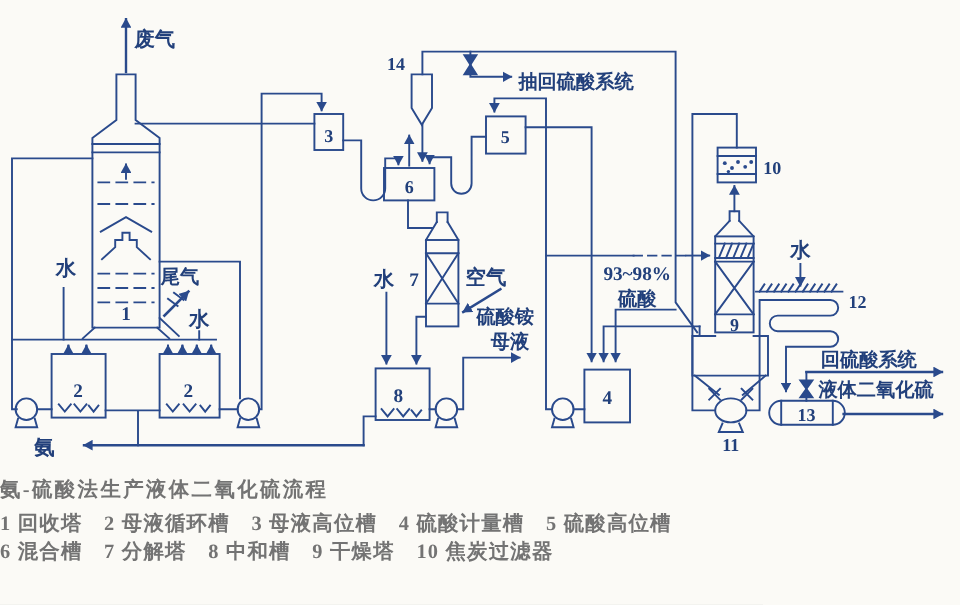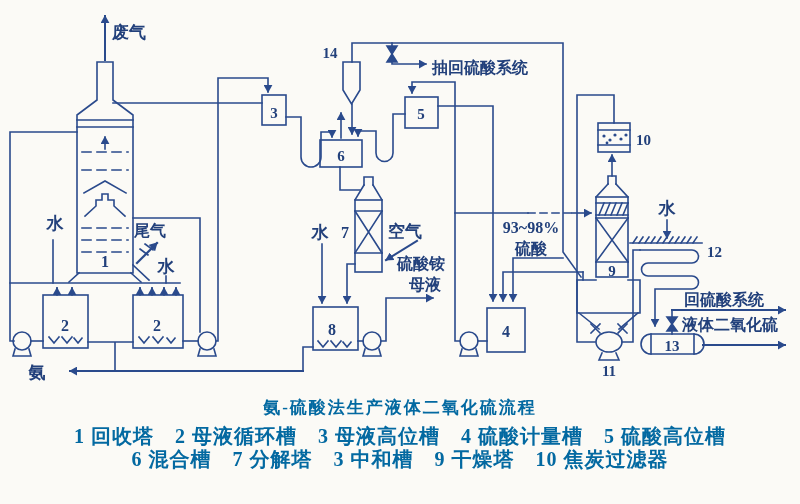--- a/index.html
+++ b/index.html
@@ -1,23 +1,23 @@
 <!DOCTYPE html>
 <html><head>
 <meta charset="utf-8">
 <style>
   html,body{margin:0;padding:0;background:#e8e8e4;}
   .page{position:relative;width:800px;height:504px;background:#fbfaf6;overflow:hidden;
         font-family:"Liberation Serif", serif;}
   svg{position:absolute;left:0;top:0;display:block;}
   svg text{font-family:"Liberation Serif", serif;font-weight:700;fill:#22407b;}
-  .caption{position:absolute;left:0;top:392px;width:800px;text-align:center;
-           color:#0369a1;font-weight:700;}
+  .caption{position:absolute;left:0;top:392px;width:800px;text-align:left;
+           color:#737373;font-weight:700;}
   .cap-title{font-size:17px;letter-spacing:2px;margin:4px 0 6px 0;}
-  .cap-line{font-size:20px;letter-spacing:1px;line-height:23px;}
+  .cap-line{font-size:17px;letter-spacing:1px;line-height:23px;}
 </style>
 </head>
 <body>
 
 <div class="page">
 
 <svg width="800" height="392" viewBox="0 0 800 392">
   <defs>
     <marker id="ah" viewBox="0 0 10 10" refX="8" refY="5" markerWidth="9" markerHeight="9" orient="auto" markerUnits="userSpaceOnUse">
       <path d="M0,0 L9,5 L0,10 Z" fill="#2a4a8c"></path>
@@ -217,16 +217,16 @@
     <text x="609" y="376" font-size="15" text-anchor="middle">11</text>
     <text x="707" y="257" font-size="15">12</text>
     <text x="672" y="351" font-size="15" text-anchor="middle">13</text>
     <text x="330" y="58" font-size="15" text-anchor="middle">14</text>
   </g>
 </svg>
 
 <div class="caption">
   <div class="cap-title">氨-硫酸法生产液体二氧化硫流程</div>
   <div class="cap-line">1 回收塔　2 母液循环槽　3 母液高位槽　4 硫酸计量槽　5 硫酸高位槽</div>
-  <div class="cap-line">6 混合槽　7 分解塔　3 中和槽　9 干燥塔　10 焦炭过滤器</div>
+  <div class="cap-line">6 混合槽　7 分解塔　8 中和槽　9 干燥塔　10 焦炭过滤器</div>
 </div>
 
 </div>
 
 </body></html>

